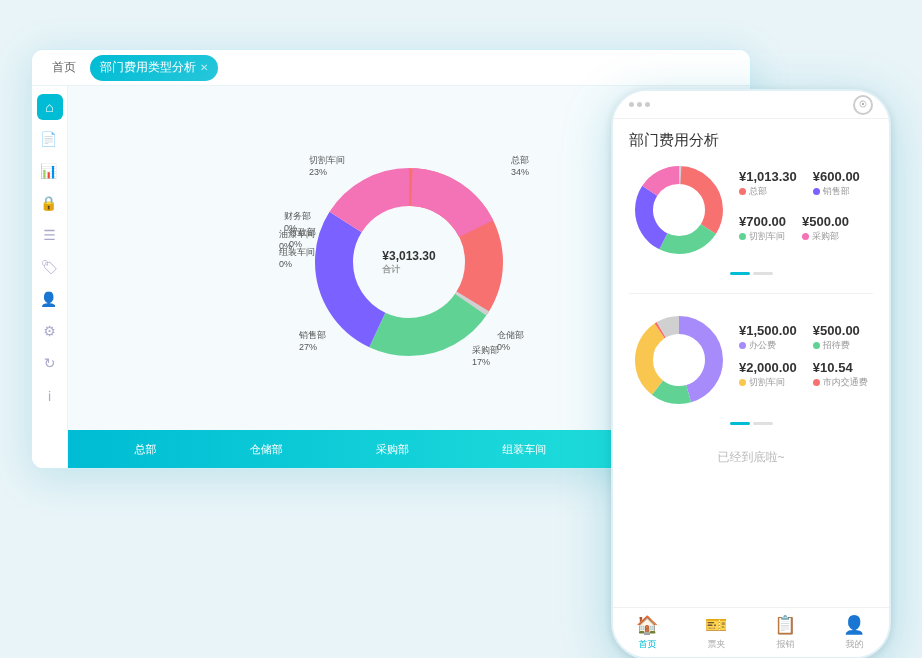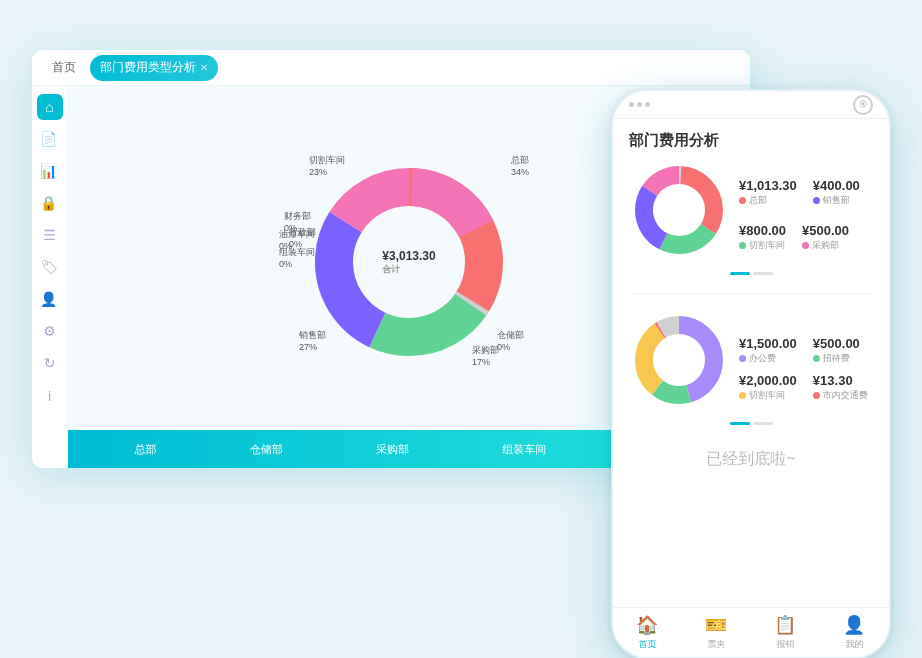--- a/index.html
+++ b/index.html
@@ -269,21 +269,21 @@
       scrollbar-width: none;
     }
     .phone-scroll::-webkit-scrollbar { display: none; }
 
     .phone-section {
       padding: 12px 16px 8px;
     }
 
     .phone-section-title {
       font-size: 15px;
-      font-weight: bold;
+      font-weight: normal;
       color: #333;
       margin-bottom: 10px;
     }
 
     .phone-stats-row {
       display: flex;
       gap: 16px;
       margin-bottom: 8px;
     }
 
@@ -310,21 +310,21 @@
     .stat-dot {
       width: 7px;
       height: 7px;
       border-radius: 50%;
       display: inline-block;
     }
 
     .phone-chart-row {
       display: flex;
       gap: 10px;
-      align-items: flex-end;
+      align-items: center;
       margin-bottom: 6px;
     }
 
     .phone-mini-chart {
       position: relative;
       width: 100px;
       height: 100px;
       flex-shrink: 0;
     }
 
@@ -371,21 +371,21 @@
     .phone-nav-item.active {
       color: #00bcd4;
     }
 
     .phone-nav-icon {
       font-size: 18px;
     }
 
     .end-text {
       text-align: center;
-      font-size: 16px;
+      font-size: 12px;
       color: #bbb;
       padding: 10px 0 4px;
     }
 
     
     svg.donut { transform: rotate(-90deg); }
 
     .section-divider {
       border: none;
       border-top: 1px solid #f0f0f0;
@@ -524,30 +524,30 @@
           <div style="flex:1; display:flex; flex-direction:column; gap:8px;">
             <div class="phone-stats-row">
               <div class="phone-stat">
                 <span class="stat-amount">¥1,013.30</span>
                 <span class="stat-label">
                   <span class="stat-dot" style="background:#f87171;"></span>
                   <span>总部</span>
                 </span>
               </div>
               <div class="phone-stat">
-                <span class="stat-amount">¥400.00</span>
+                <span class="stat-amount">¥600.00</span>
                 <span class="stat-label">
                   <span class="stat-dot" style="background:#7b61ff;"></span>
                   <span>销售部</span>
                 </span>
               </div>
             </div>
             <div class="phone-stats-row">
               <div class="phone-stat">
-                <span class="stat-amount">¥800.00</span>
+                <span class="stat-amount">¥700.00</span>
                 <span class="stat-label">
                   <span class="stat-dot" style="background:#60d394;"></span>
                   <span>切割车间</span>
                 </span>
               </div>
               <div class="phone-stat">
                 <span class="stat-amount">¥500.00</span>
                 <span class="stat-label">
                   <span class="stat-dot" style="background:#f472b6;"></span>
                   <span>采购部</span>
@@ -598,21 +598,21 @@
             </div>
             <div class="phone-stats-row">
               <div class="phone-stat">
                 <span class="stat-amount">¥2,000.00</span>
                 <span class="stat-label">
                   <span class="stat-dot" style="background:#f9c74f;"></span>
                   <span>切割车间</span>
                 </span>
               </div>
               <div class="phone-stat">
-                <span class="stat-amount">¥13.30</span>
+                <span class="stat-amount">¥10.54</span>
                 <span class="stat-label">
                   <span class="stat-dot" style="background:#f87171;"></span>
                   <span>市内交通费</span>
                 </span>
               </div>
             </div>
           </div>
         </div>
 
         <div class="phone-divider-dots">

